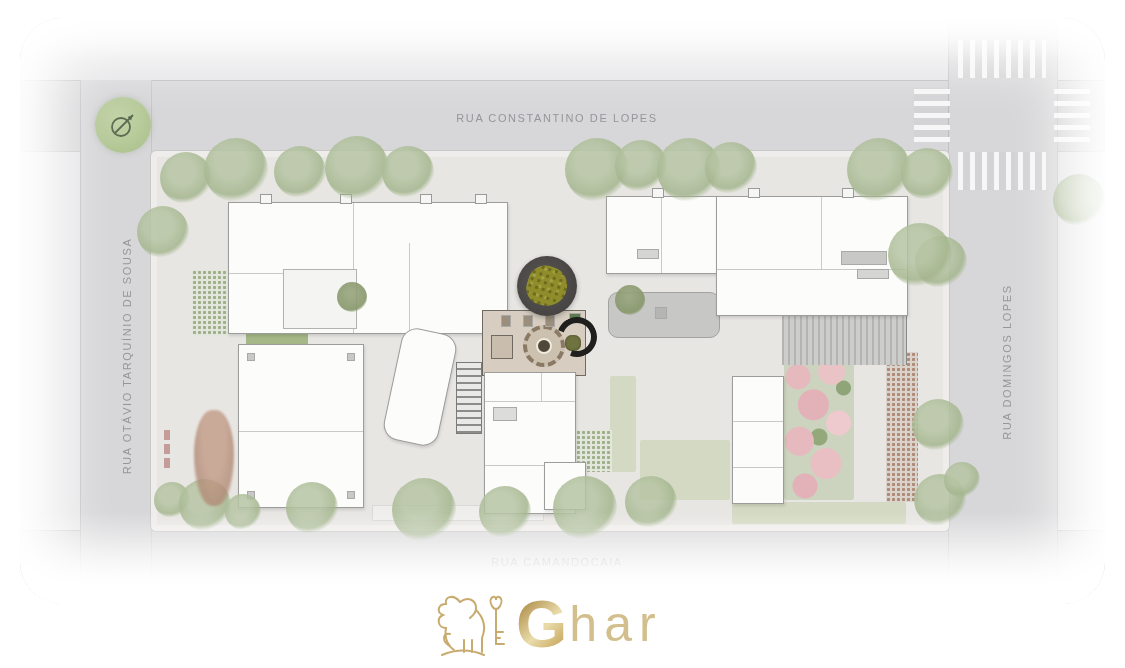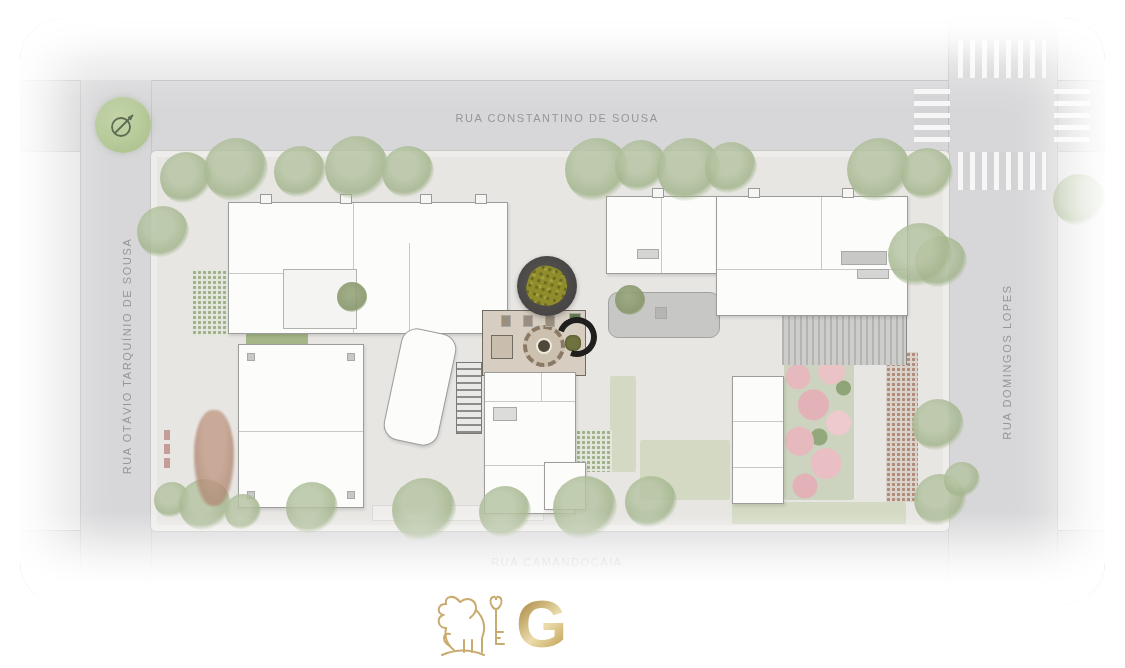--- a/index.html
+++ b/index.html
@@ -223,21 +223,21 @@
     </div>
 
     <div class="compass">
       <svg width="32" height="32" viewBox="0 0 32 32">
         <circle cx="14" cy="18" r="9" fill="none" stroke="#5d6b52" stroke-width="1.8"></circle>
         <line x1="8" y1="24" x2="26" y2="6" stroke="#5d6b52" stroke-width="1.8"></line>
         <polygon points="26,6 20.5,8 24,11.5" fill="#5d6b52"></polygon>
       </svg>
     </div>
 
-    <div class="street-label" style="left:537px;top:100px;">RUA CONSTANTINO DE SOUSA</div>
+    <div class="street-label" style="left:537px;top:100px;">RUA CONSTANTINO DE LOPES</div>
     <div class="street-label rot" style="left:107px;top:338px;">RUA OTÁVIO TARQUÍNIO DE SOUSA</div>
     <div class="street-label rot" style="left:987px;top:344px;">RUA DOMINGOS LOPES</div>
     <div class="street-label" style="left:537px;top:544px;">RUA CAMANDOCAIA</div>
 
     <div class="vig-t"></div>
     <div class="vig-b"></div>
     <div class="vig"></div>
   </div>
 
   <div class="logo">
@@ -249,15 +249,16 @@
         <path d="M16,40 C14,50 18,58 24,62"></path>
         <path d="M34,64 L34,52 M42,64 L42,52"></path>
         <path d="M20,58 C12,54 12,44 20,46"></path>
         <path d="M12,67 C26,61 40,61 54,67"></path>
         <path d="M62,18 C57,10 66,5 66,12 C66,5 75,10 70,18 C68,22 64,22 62,18 Z"></path>
         <path d="M66,22 L66,56"></path>
         <path d="M66,44 L73,44 M66,50 L70,50 M66,56 L74,56"></path>
       </g>
     </svg>
     <span class="logo-g">G</span>
+    <span class="logo-rest">har</span>
   </div>
 
 </div>
 
 </body></html>

